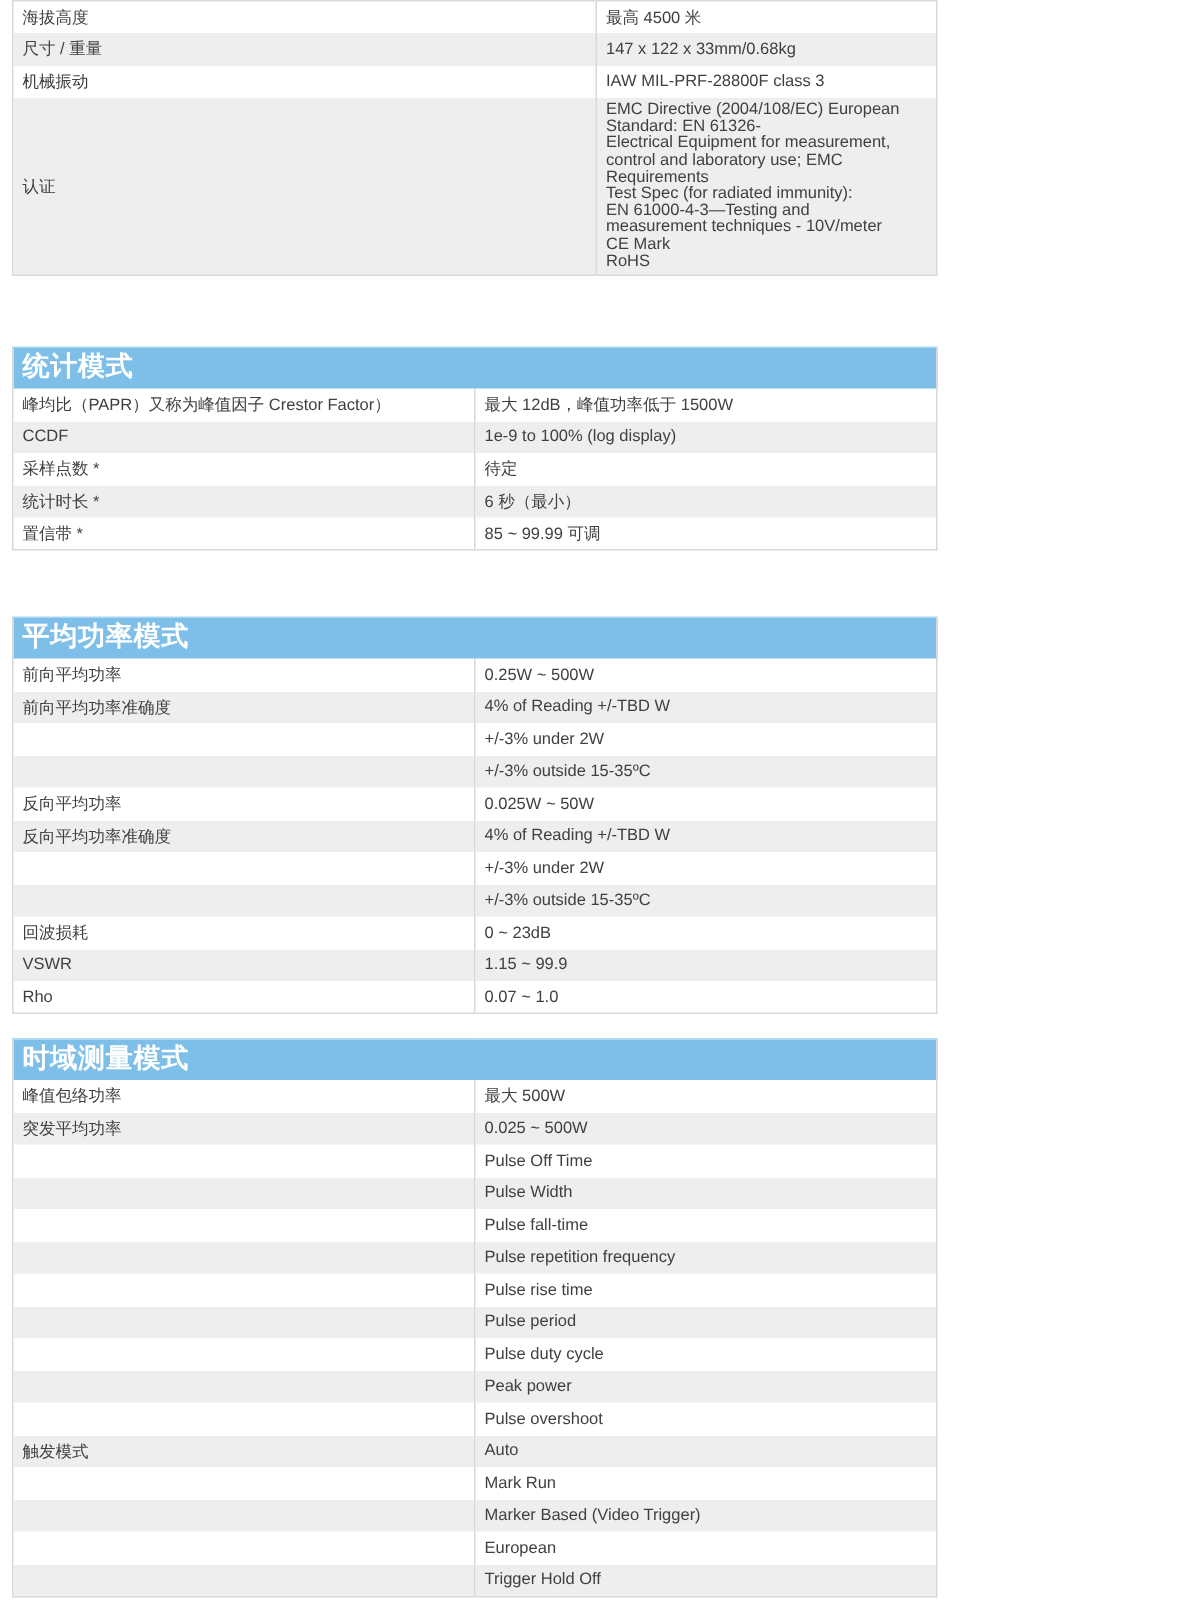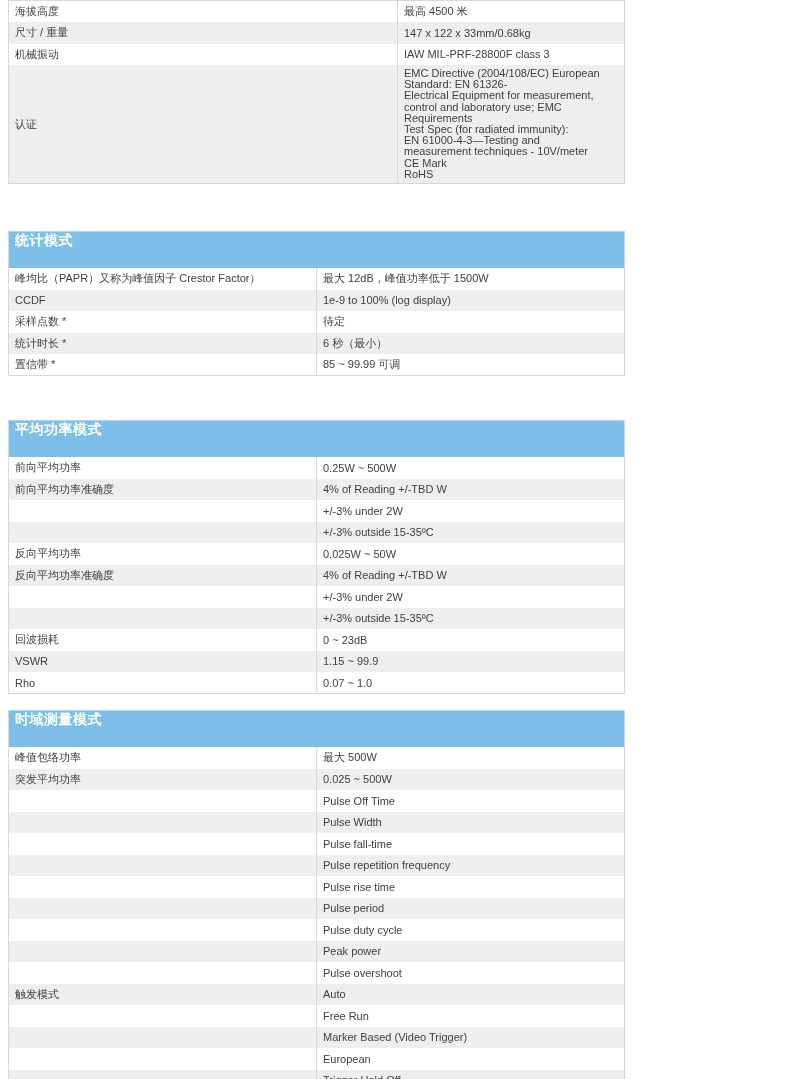--- a/index.html
+++ b/index.html
@@ -31,25 +31,25 @@
     border: 1px solid var(--border);
   }
   .spec-table:nth-of-type(1) { margin-top: 0; }
   .spec-table:nth-of-type(2) { margin-top: 47px; }
   .spec-table:nth-of-type(3) { margin-top: 44px; }
   .spec-table:nth-of-type(4) { margin-top: 16px; }
   th.section-header {
     background: var(--section-header-bg);
     border-top: 1px solid var(--section-header-top-edge);
     color: var(--section-header-text);
-    font-size: 14px;
+    font-size: 18px;
     font-weight: bold;
     text-align: left;
     height: 22px;
-    padding: 0 6px 18px 6px;
+    padding: 0 6px 3px 6px;
     letter-spacing: 0.5px;
   }
   td {
     height: 21.5px;
     padding: 0 6px;
     font-size: 11px;
     color: var(--cell-text);
     vertical-align: middle;
     background: var(--row-odd-bg);
     overflow: hidden;
@@ -265,21 +265,21 @@
     <td class="value-cell">Pulse overshoot</td>
   </tr>
 
   <tr class="spec-row">
     <td class="label-cell">触发模式</td>
     <td class="value-cell">Auto</td>
   </tr>
 
   <tr class="spec-row">
     <td class="label-cell"></td>
-    <td class="value-cell">Free Run</td>
+    <td class="value-cell">Mark Run</td>
   </tr>
 
   <tr class="spec-row">
     <td class="label-cell"></td>
     <td class="value-cell">Marker Based (Video Trigger)</td>
   </tr>
 
   <tr class="spec-row">
     <td class="label-cell"></td>
     <td class="value-cell">European</td>

